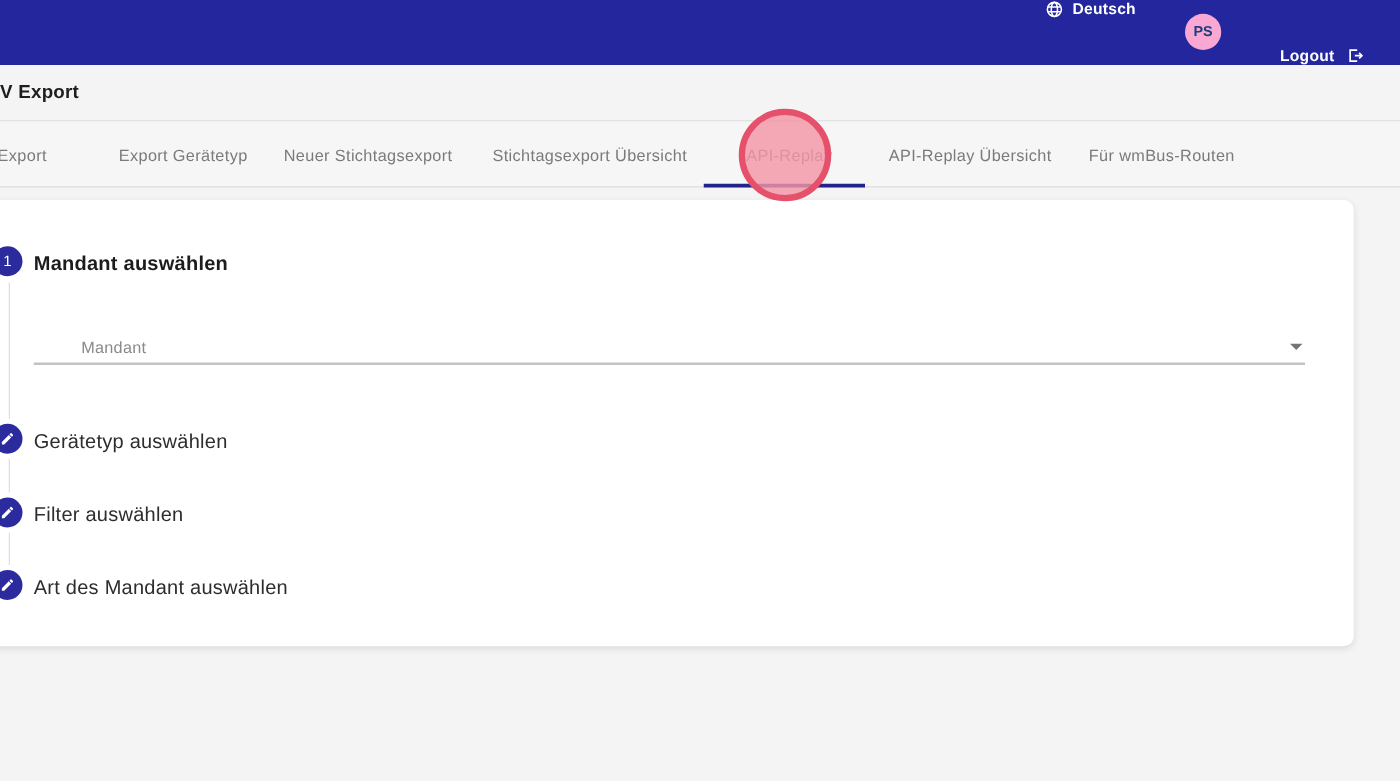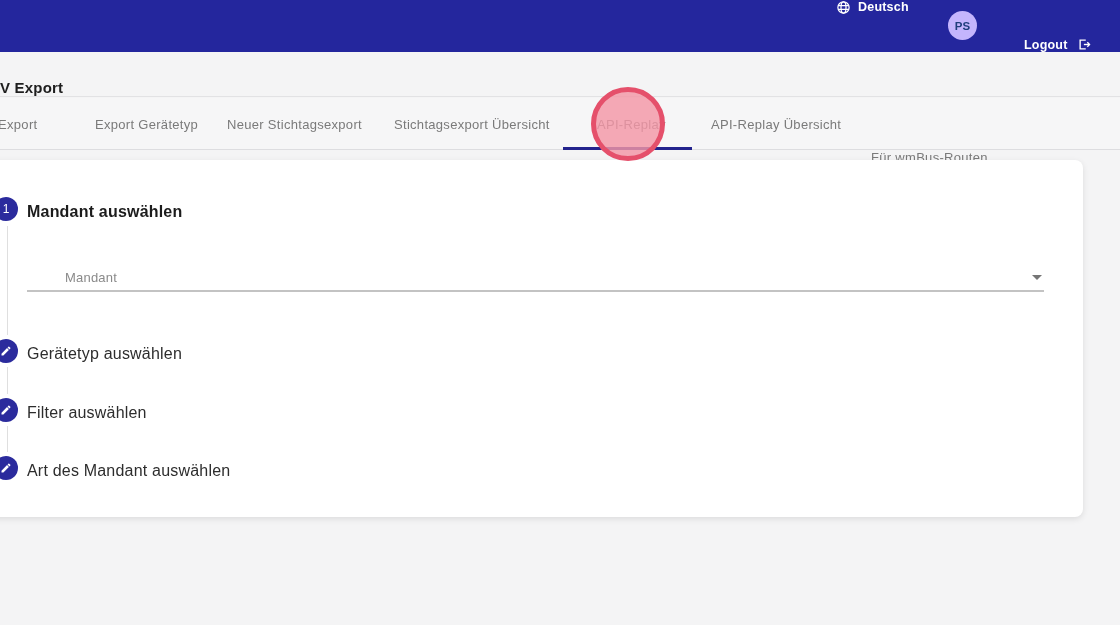--- a/index.html
+++ b/index.html
@@ -17,57 +17,57 @@
   }
   .nav-lang {
     position: absolute; left: 836px; top: 0; height: 52px;
     display: flex; align-items: flex-start; gap: 7px; cursor: pointer;
   }
   .nav-lang-label, .nav-logout-label {
     color: #ffffff; font-size: 12.5px; font-weight: bold; letter-spacing: .2px;
   }
   .avatar {
     position: absolute; left: 948px; top: 11px; width: 29px; height: 29px;
-    border-radius: 50%; background: #c4b5fd;
+    border-radius: 50%; background: #f9a8d4;
     display: flex; align-items: center; justify-content: center;
     color: #1f3e7c; font-size: 11.5px; font-weight: 600; cursor: pointer;
   }
   .nav-logout {
     position: absolute; left: 1024px; top: 0; height: 52px;
     display: flex; align-items: flex-end; gap: 9px; cursor: pointer;
   }
 
   
   .page-header {
     position: absolute; left: 0; top: 52px; width: 1120px; height: 45px;
     border-bottom: 1px solid #e2e2e4; background: #f4f4f5;
   }
   .page-title {
-    position: absolute; left: 0px; top: 27px;
+    position: absolute; left: 0px; top: 13px;
     font-size: 15px; font-weight: bold; color: #1e1e1e; letter-spacing: .2px;
     white-space: nowrap;
   }
 
   
   .tabbar {
     position: absolute; left: 0; top: 98px; width: 1120px; height: 52px;
     background: #f6f6f7; border-bottom: 1px solid #dddde0;
   }
   .tab {
     position: absolute; top: 0; height: 52px; display: flex; align-items: center;
     font-size: 13px; color: #7a7a7a; letter-spacing: .3px; cursor: pointer;
     white-space: nowrap;
   }
   .tab-0 { left: -18px; }   
   .tab-1 { left: 95px; }
   .tab-2 { left: 227px; }
   .tab-3 { left: 394px; }
   .tab-4 { left: 597px; }
   .tab-5 { left: 711px; }
-  .tab-6 { left: 871px; margin-top: 33px; }
+  .tab-6 { left: 871px; }
   .tab-active-underline {
     position: absolute; left: 563px; top: 49px; width: 129px; height: 3px;
     background: #23238d;
   }
 
   
   .click-circle {
     position: absolute; left: 591px; top: 87px; width: 74px; height: 74px;
     border-radius: 50%;
     background: rgba(243, 150, 166, 0.82);

